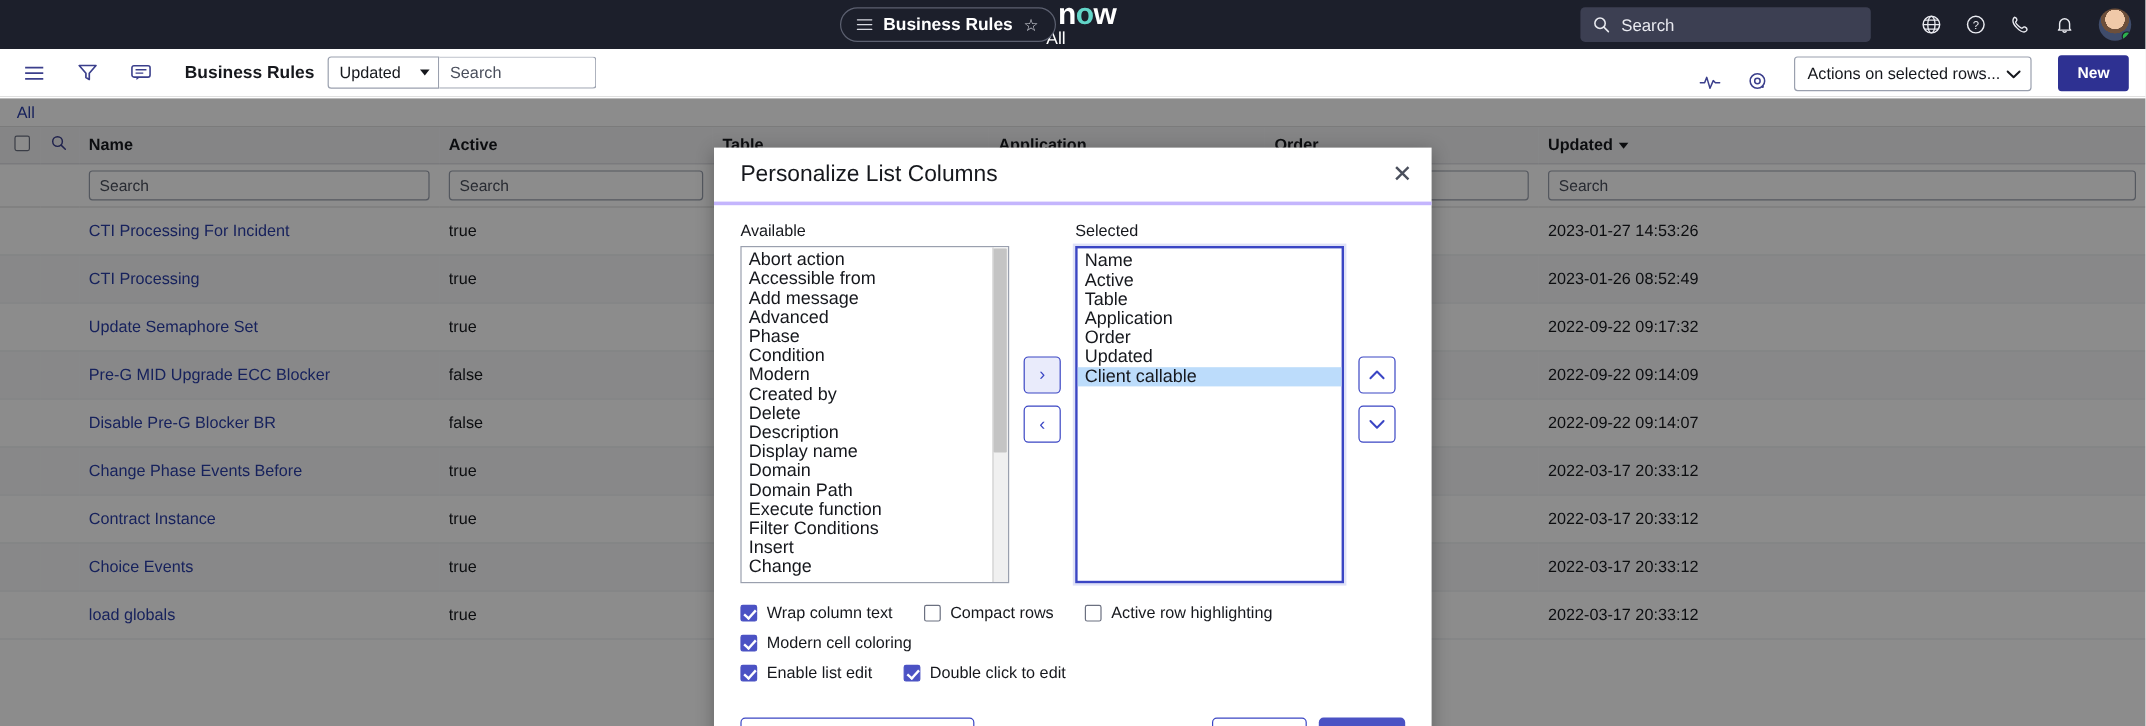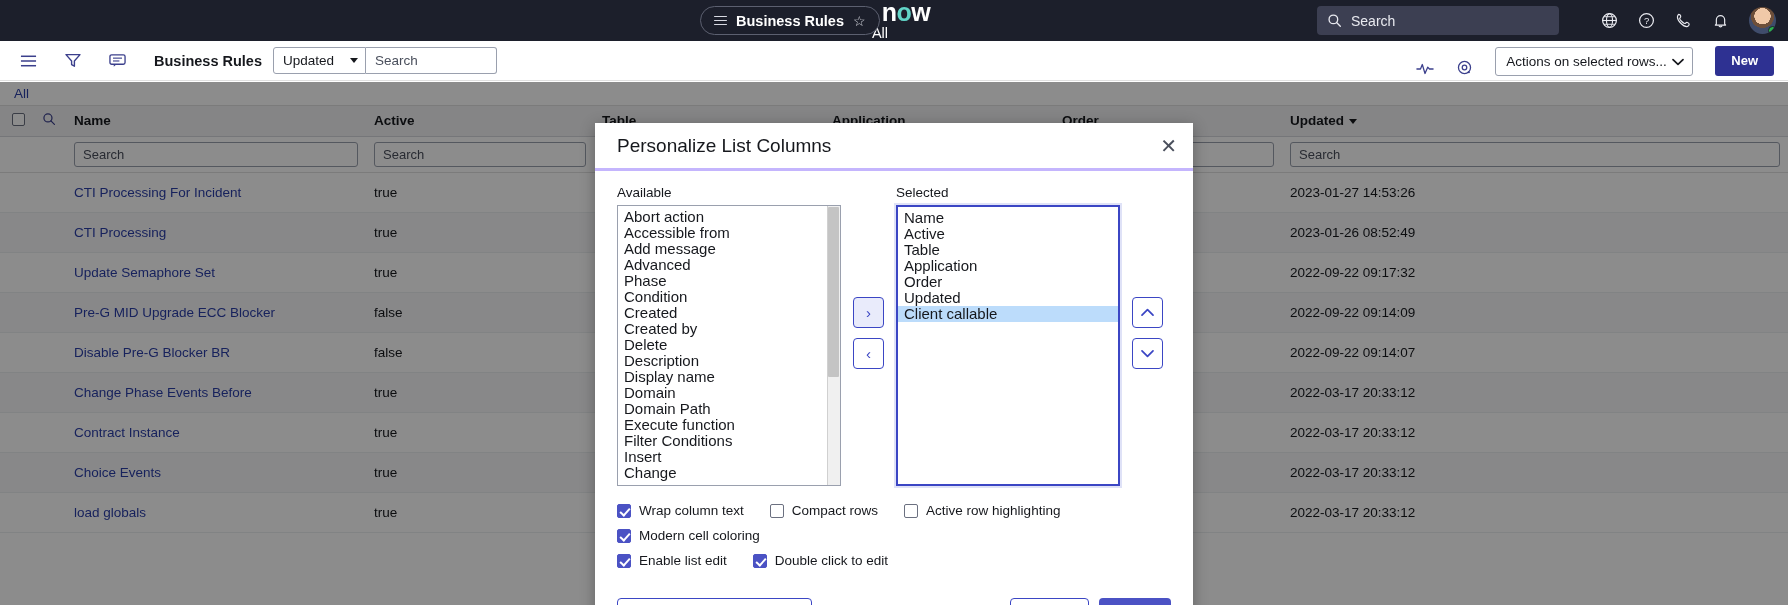--- a/index.html
+++ b/index.html
@@ -522,21 +522,21 @@
         <div>
           <div class="col-lbl">Available</div>
           <div class="listbox">
             <ul id="available-list">
                 <li>Abort action</li>
                 <li>Accessible from</li>
                 <li>Add message</li>
                 <li>Advanced</li>
                 <li>Phase</li>
                 <li>Condition</li>
-                <li>Created</li>
+                <li>Modern</li>
                 <li>Created by</li>
                 <li>Delete</li>
                 <li>Description</li>
                 <li>Display name</li>
                 <li>Domain</li>
                 <li>Domain Path</li>
                 <li>Execute function</li>
                 <li>Filter Conditions</li>
                 <li>Insert</li>
                 <li>Change</li>

